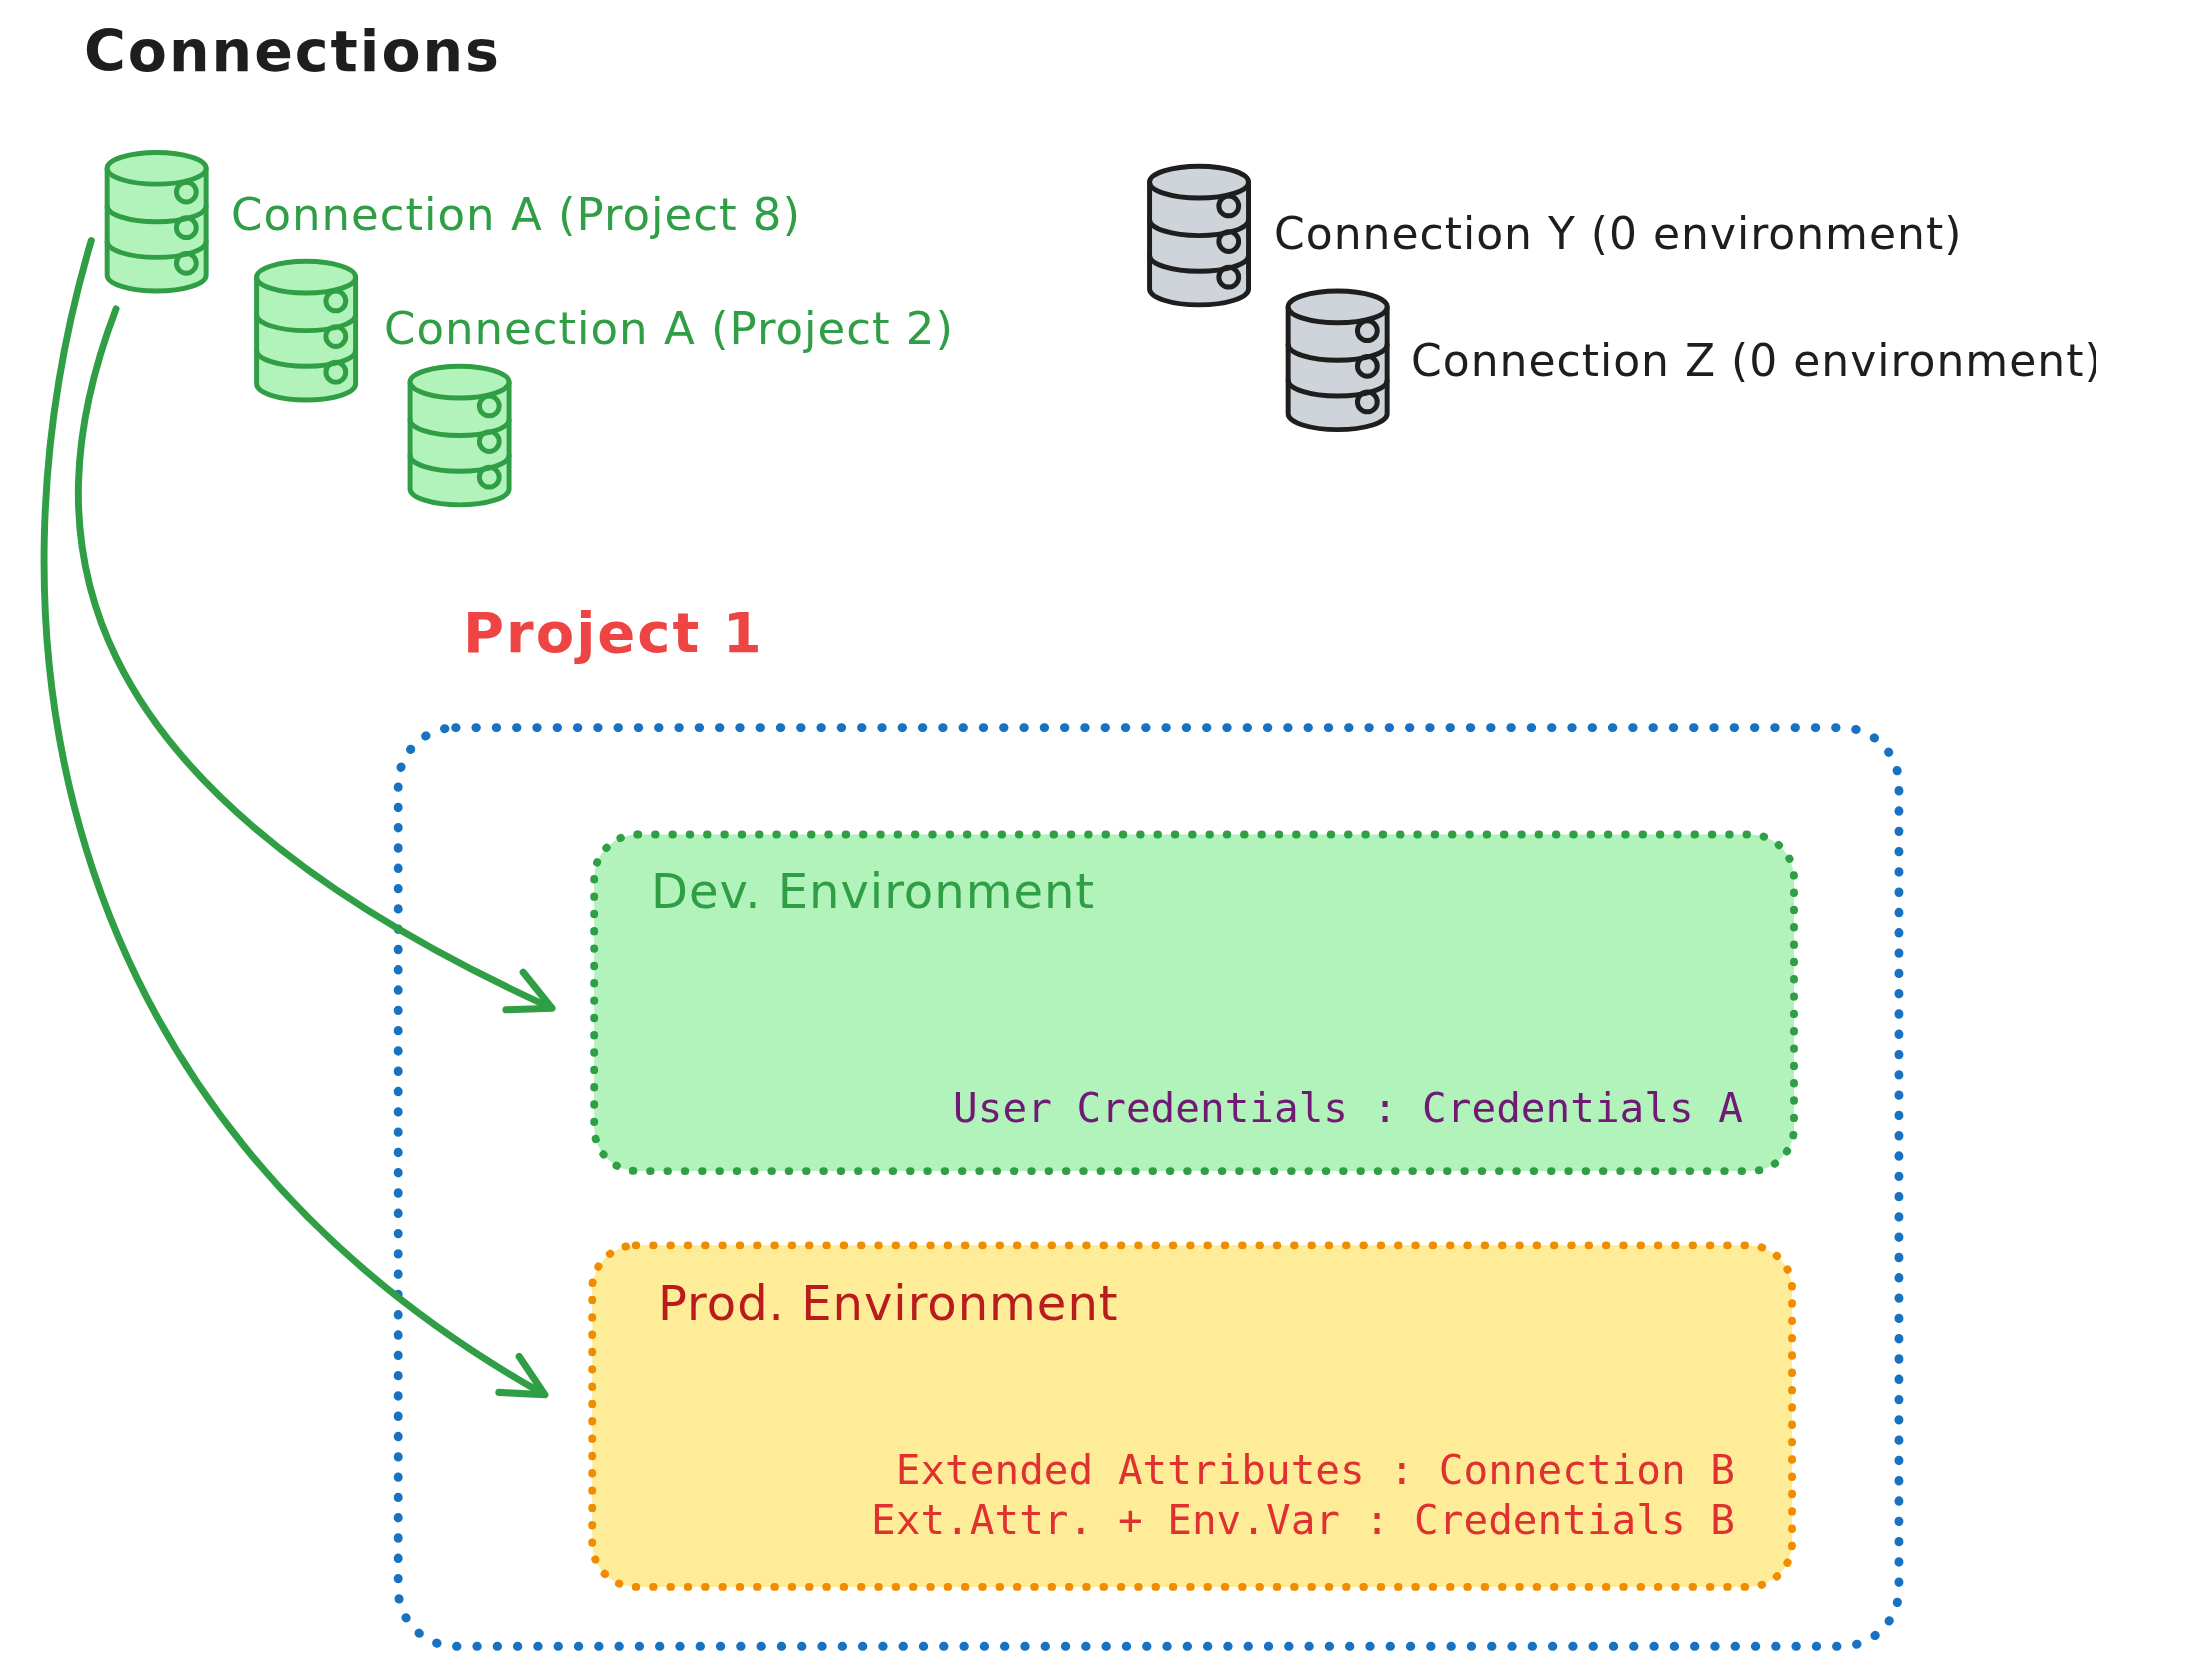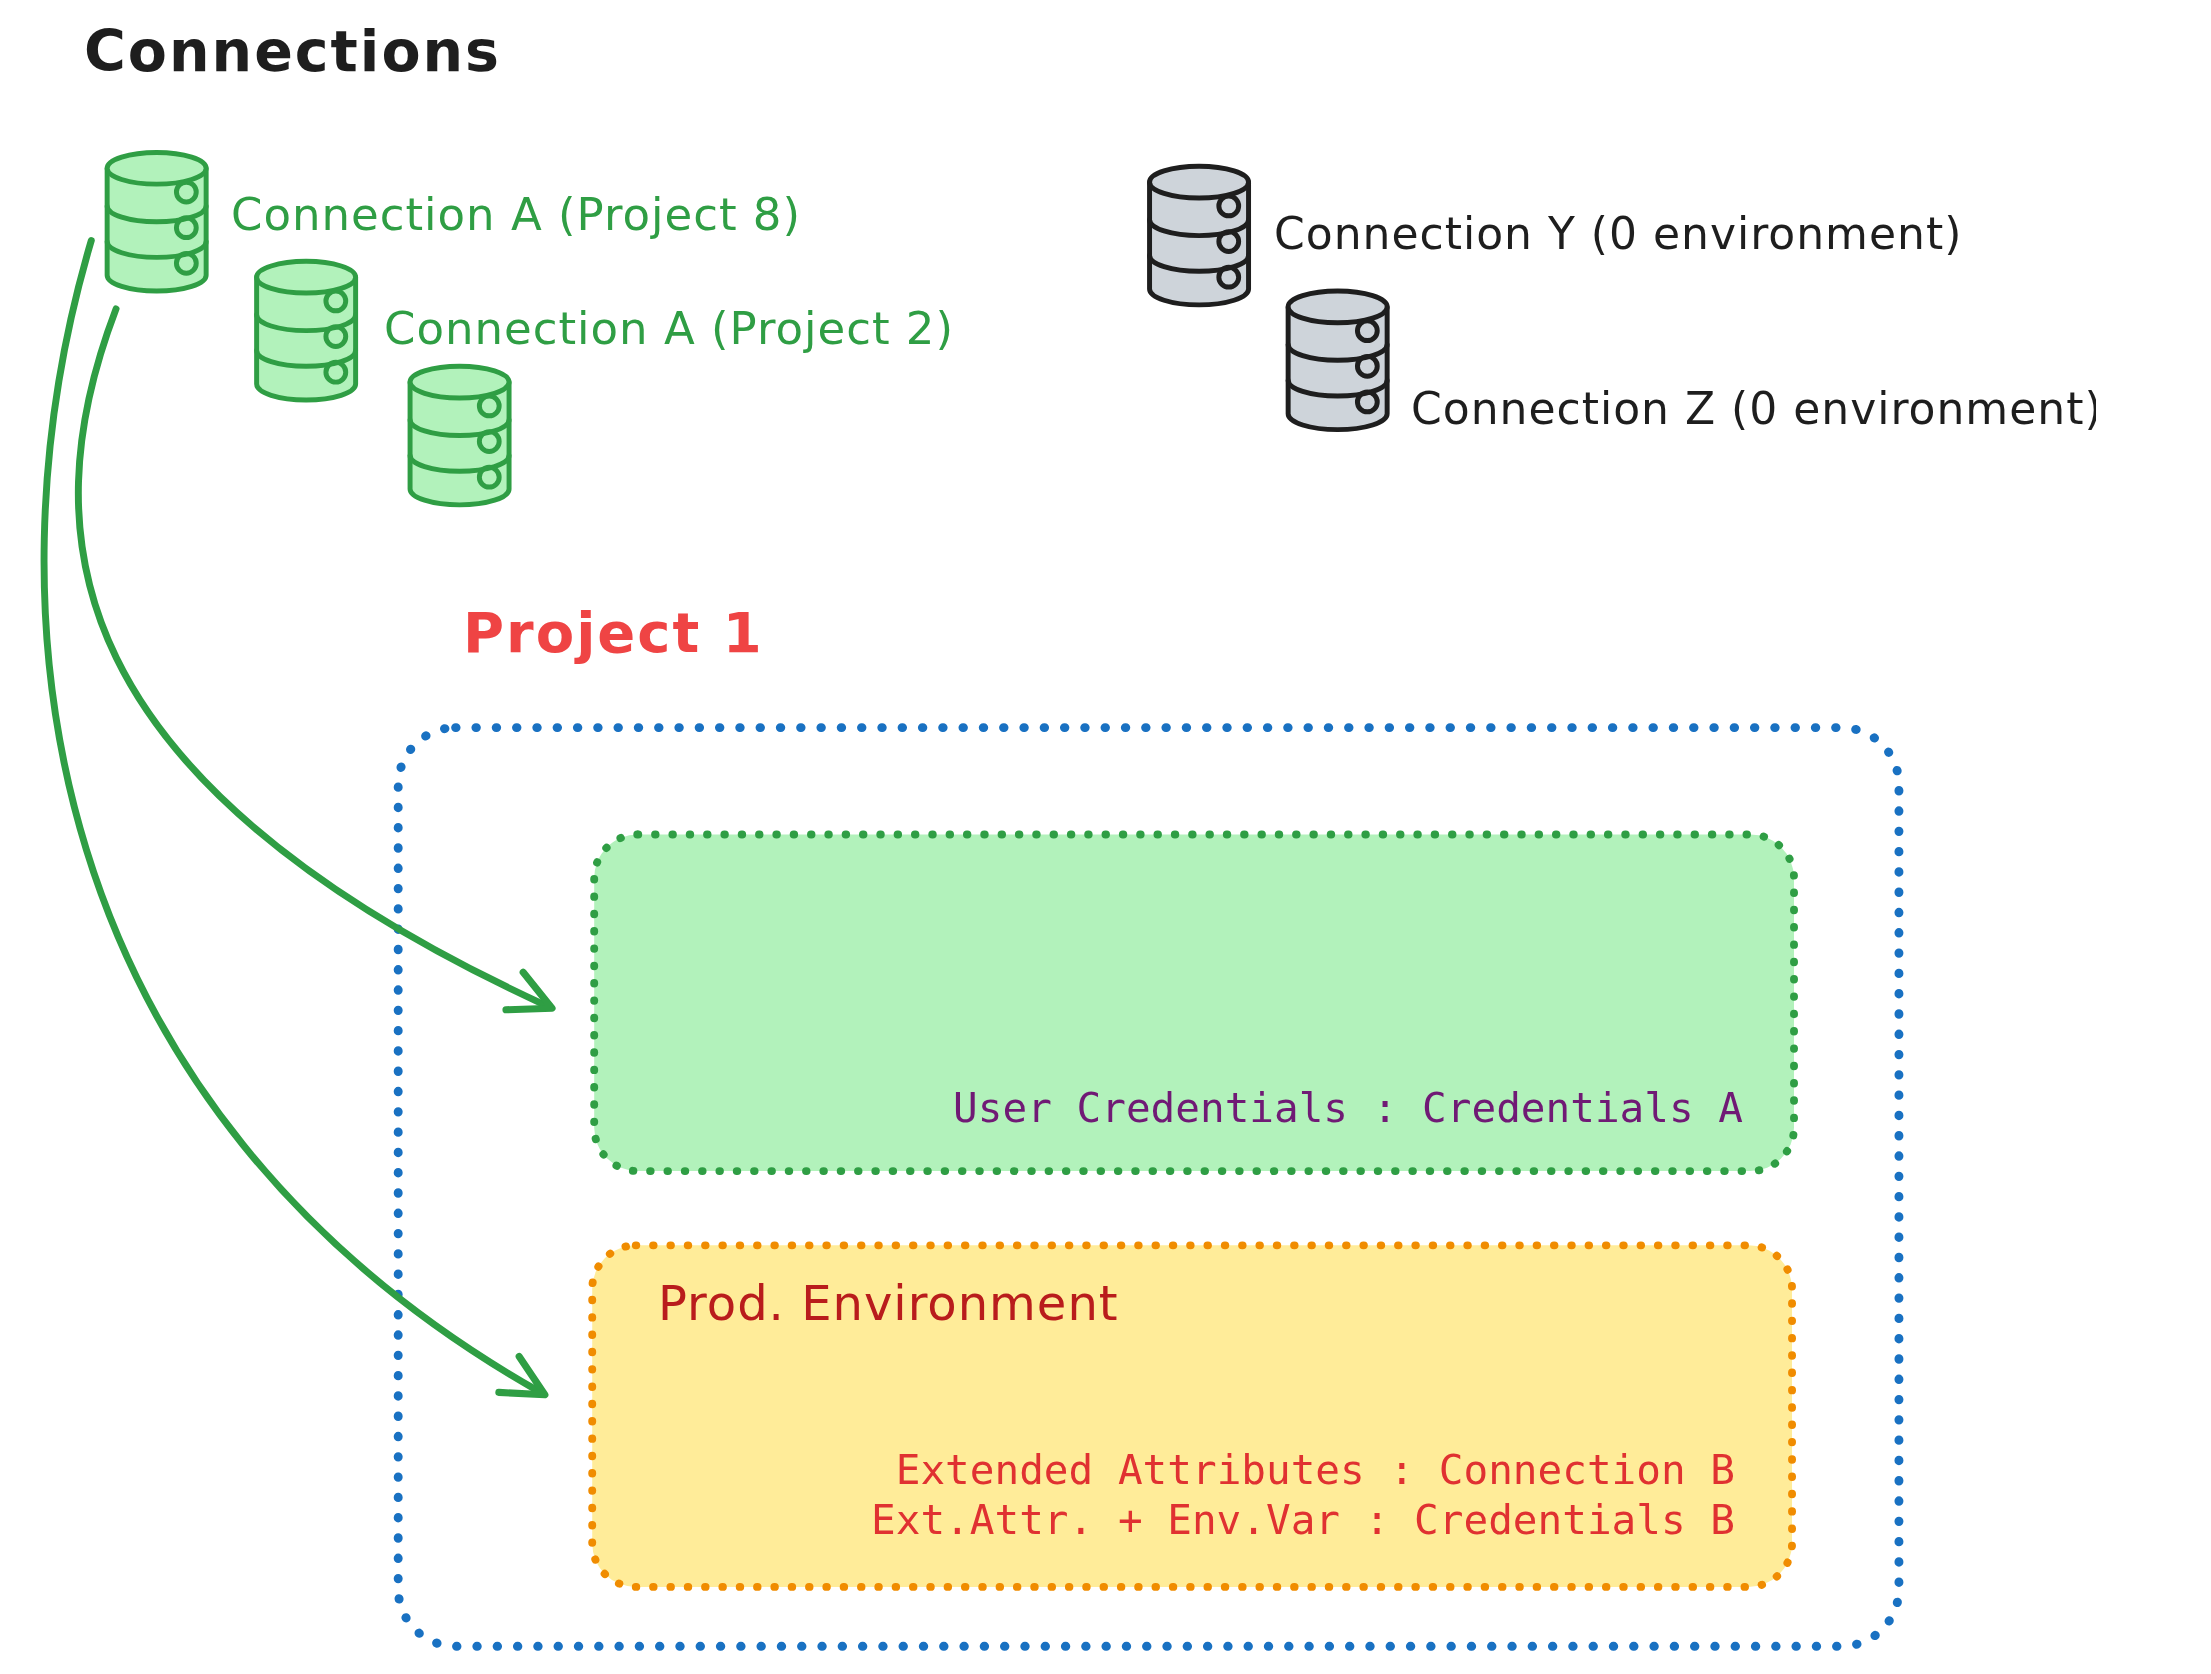--- a/index.html
+++ b/index.html
@@ -16,21 +16,21 @@
   .mono{font-family:"DejaVu Sans Mono",monospace;}
 
   .diagram-title{left:84px;top:18px;font-size:57px;font-weight:700;color:#1e1e1e;letter-spacing:2px;}
 
   .lbl-green{font-size:45px;color:#2f9e44;font-weight:500;letter-spacing:1px;}
   .lbl-black{font-size:44px;color:#1e1e1e;font-weight:500;letter-spacing:1px;}
   #lblA1{left:231px;top:188px;}
   #lblA2{left:384px;top:302px;}
   #lblA3{left:540px;top:394px;}
   #lblY{left:1274px;top:208px;}
-  #lblZ{left:1411px;top:335px;margin-top:48px;}
+  #lblZ{left:1411px;top:335px;}
 
   .project-title{left:463px;top:600px;font-size:56px;font-weight:700;color:#ef4444;letter-spacing:2px;}
 
   .env-title{font-size:48px;font-weight:500;letter-spacing:1px;}
   #devTitle{left:651px;top:863px;color:#2f9e44;}
   #prodTitle{left:658px;top:1275px;color:#b91c1c;}
 
   .env-lines{font-size:41px;text-align:right;box-sizing:border-box;line-height:50px;}
   #devLines{left:594px;top:1083px;width:1200px;padding-right:51px;color:#701a75;}
   #prodLines{left:592px;top:1445px;width:1200px;padding-right:57px;color:#e03131;}
@@ -91,20 +91,21 @@
   <div class="txt hand diagram-title">Connections</div>
 
   <div id="lblA1" class="txt hand lbl-green">Connection A (Project 8)</div>
   <div id="lblA2" class="txt hand lbl-green">Connection A (Project 2)</div>
 
   <div id="lblY" class="txt hand lbl-black">Connection Y (0 environment)</div>
   <div id="lblZ" class="txt hand lbl-black">Connection Z (0 environment)</div>
 
   <div class="txt hand project-title">Project 1</div>
 
+  <div id="devTitle" class="txt hand env-title">Dev. Environment</div>
   <div id="devLines" class="txt mono env-lines">
     <div>User Credentials : Credentials A</div>
   </div>
 
   <div id="prodTitle" class="txt hand env-title">Prod. Environment</div>
   <div id="prodLines" class="txt mono env-lines">
     <div>Extended Attributes : Connection B</div>
     <div>Ext.Attr. + Env.Var : Credentials B</div>
   </div>
 

